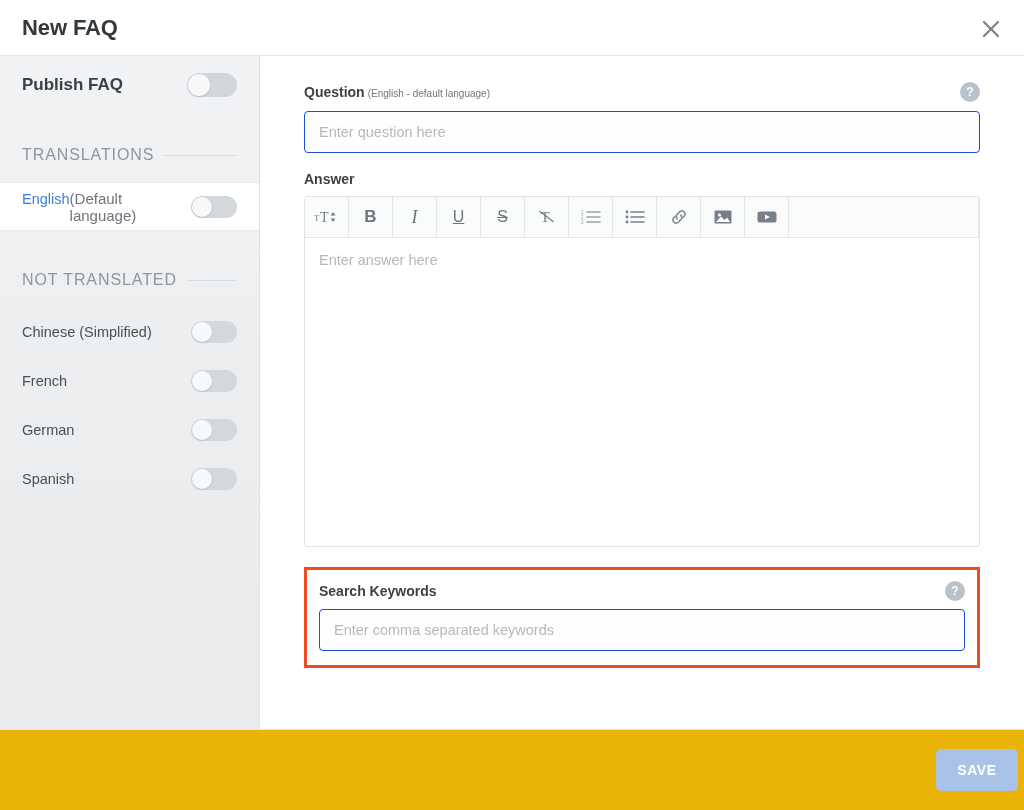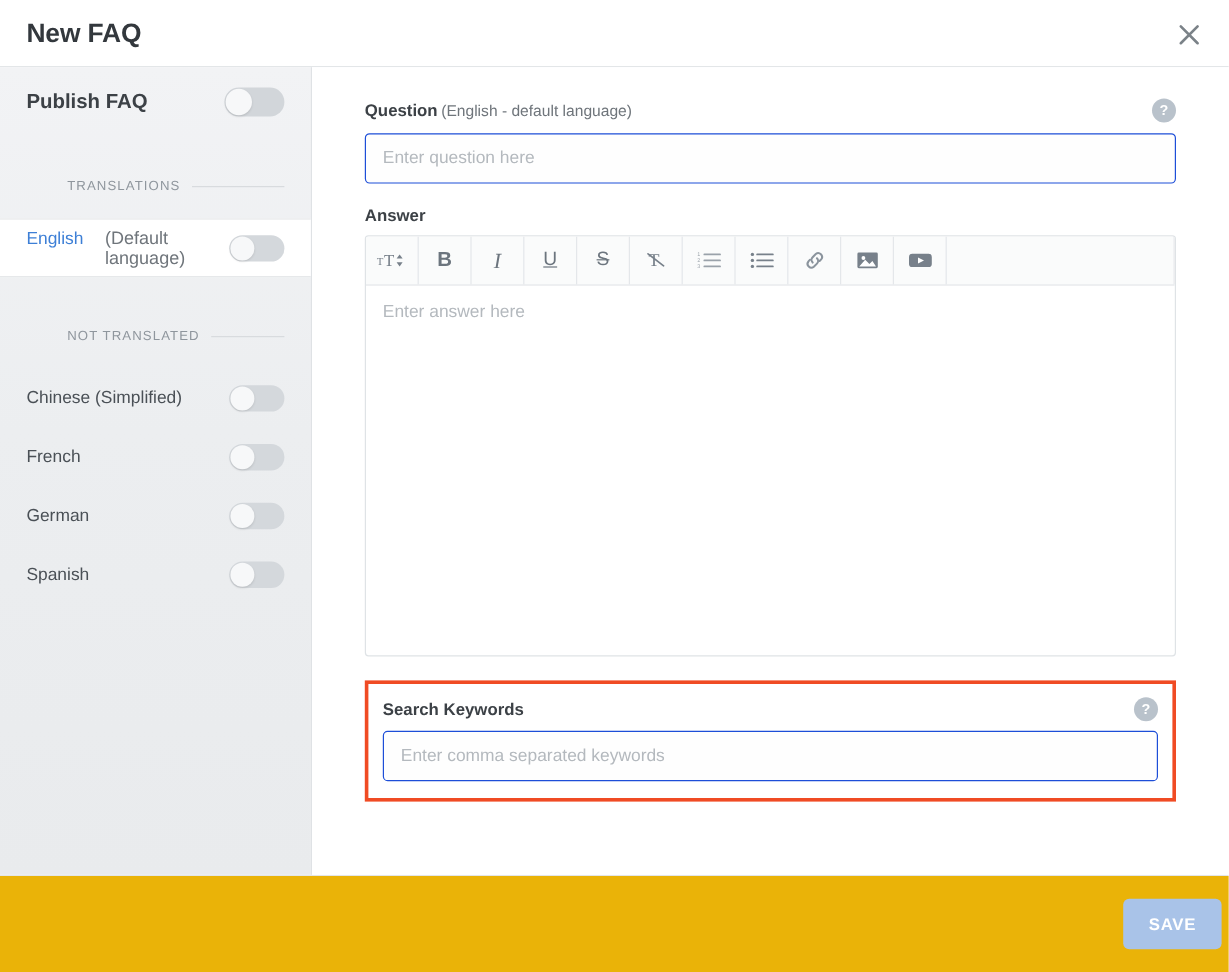--- a/index.html
+++ b/index.html
@@ -91,25 +91,24 @@
   }
   .section-head {
     display: flex;
     align-items: center;
     gap: 10px;
     padding: 0 22px;
     height: 54px;
     box-sizing: border-box;
   }
   .section-head-text {
-    font-size: 11px;
+    font-size: 16px;
     letter-spacing: 0.9px;
     color: #8f969d;
     white-space: nowrap;
-    margin-left: 34px;
   }
   .section-rule {
     flex: 1;
     height: 1px;
     background: #d8dbde;
   }
   .lang-row {
     display: flex;
     align-items: center;
     justify-content: space-between;
@@ -119,21 +118,21 @@
     cursor: pointer;
   }
   .lang-row.active {
     background: #ffffff;
     border-top: 1px solid #e6e8ea;
     border-bottom: 1px solid #e6e8ea;
   }
   .lang-left {
     display: flex;
     align-items: baseline;
-    gap: 18px;
+    gap: 0;
   }
   .lang-name {
     font-size: 14.5px;
     color: #4a5056;
   }
   .lang-row.active .lang-name {
     color: #3d7fd6;
     font-weight: normal;
   }
   .lang-default-note {
@@ -189,21 +188,21 @@
     justify-content: space-between;
     margin-bottom: 9px;
   }
   .field-label {
     font-size: 14px;
     font-weight: bold;
     color: #3c4146;
   }
   .field-label .sub {
     font-weight: normal;
-    font-size: 13px;
+    font-size: 10px;
     color: #6f757b;
     margin-left: 3px;
   }
   .help-icon {
     width: 20px;
     height: 20px;
     border-radius: 50%;
     background: #b9c2cb;
     color: #ffffff;
     font-size: 12px;

